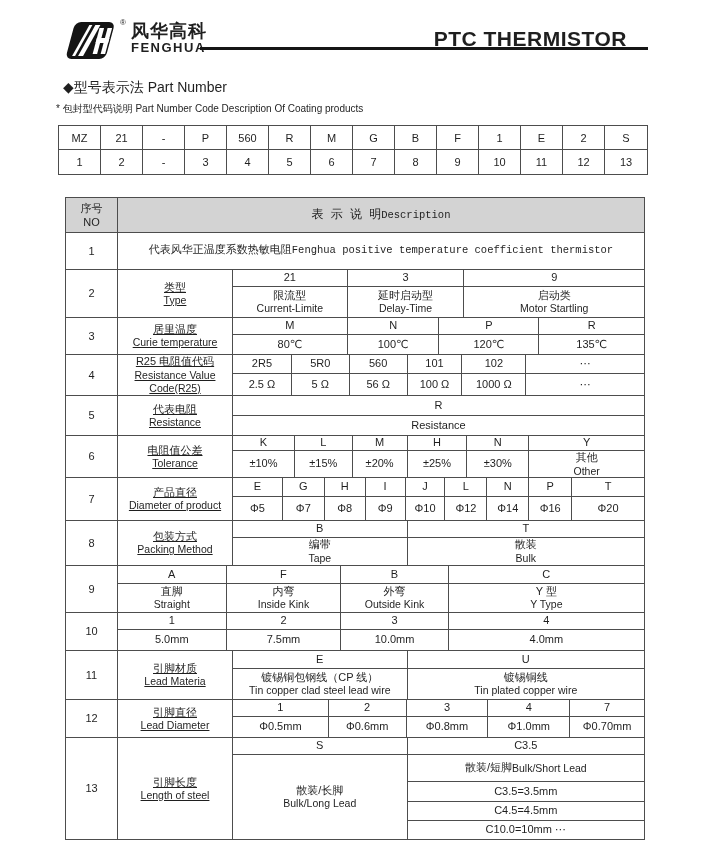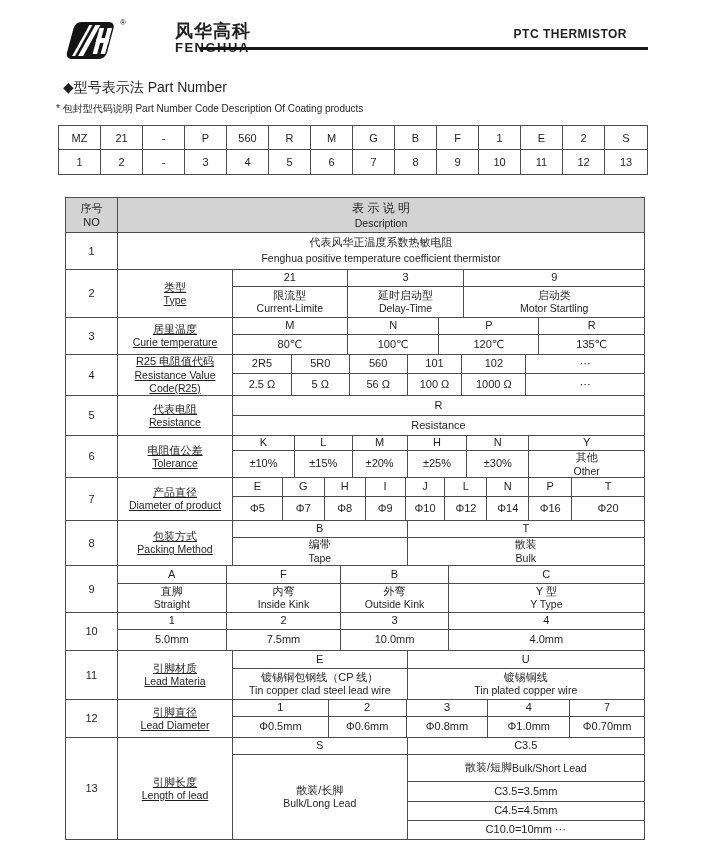--- a/index.html
+++ b/index.html
@@ -11,44 +11,44 @@
   html,body{ background:#fff; }
   .page{
     position:relative; width:707px; height:854px; background:#ffffff;
     font-family:"Liberation Sans","DejaVu Sans",sans-serif; color:var(--ink);
     overflow:hidden;
   }
 
   
   .logo{ position:absolute; left:62px; top:19px; }
   .reg{ position:absolute; left:120px; top:18px; font-size:8px; }
-  .brand{ position:absolute; left:131px; top:22px; line-height:1.05;margin-left:44px; }
+  .brand{ position:absolute; left:131px; top:22px; line-height:1.05; }
   .brand-cn{ font-size:18px; font-weight:bold; letter-spacing:1px; }
   .brand-en{ font-size:13px; font-weight:bold; letter-spacing:1.5px; }
-  .product-title{ position:absolute; right:80px; top:27px; font-size:12px; font-weight:bold; letter-spacing:0.5px; }
+  .product-title{ position:absolute; right:80px; top:27px; font-size:21px; font-weight:bold; letter-spacing:0.5px; }
   .header-rule{ position:absolute; left:200px; top:47px; width:448px; height:3px; background:#161616; }
 
   
   .sec-title{ position:absolute; left:63px; top:79px; font-size:14px; }
   .sec-note{ position:absolute; left:56px; top:102px; font-size:10px; }
 
   
   .pn-table{ position:absolute; left:58px; top:125px; width:590px; border:1px solid var(--bc); font-size:11px; }
   .pn-row{ display:grid; grid-template-columns:repeat(14,1fr); height:24px; }
   .pn-row:first-child{ border-bottom:1px solid var(--bc); }
   .pn-row > div{ border-right:1px solid var(--bc); display:flex; align-items:center; justify-content:center; }
   .pn-row > div:last-child{ border-right:0; }
 
   
   .dt{ position:absolute; left:65px; top:197px; width:580px; border:1px solid var(--bc); font-size:11px; }
   .dt-row{ display:flex; border-bottom:1px solid var(--bc); }
   .dt-row:last-child{ border-bottom:0; }
   .no-cell{ width:52px; border-right:1px solid var(--bc); display:flex; flex-direction:column; align-items:center; justify-content:center; line-height:1.3; }
   .label-cell{ width:115px; border-right:1px solid var(--bc); display:flex; flex-direction:column; align-items:center; justify-content:center; text-align:center; line-height:1.3;text-decoration:underline; }
-  .wide-cell{ flex:1; display:flex; flex-direction:column; align-items:center; justify-content:center; text-align:left; line-height:1.45; }
+  .wide-cell{ flex:1; display:flex; flex-direction:row; align-items:center; justify-content:center; text-align:left; line-height:1.45;font-family:Liberation Mono, monospace; }
   .content{ flex:1; display:flex; flex-direction:column; min-width:0; }
   .hdr{ background:var(--hdr); }
   .hdr .wide-cell{ line-height:1.35; font-size:12px; }
   .en{ font-size:10.5px; }
 
   .sub{ display:grid; }
   .sub > div{ border-right:1px solid var(--bc); display:flex; flex-direction:column; align-items:center; justify-content:center; text-align:center; line-height:1.25; min-width:0; }
   .sub > div:last-child{ border-right:0; }
   .codes{ border-bottom:1px solid var(--bc); }
   .vals{ flex:1; }
@@ -423,21 +423,21 @@
           <div>Φ1.0mm</div>
           <div>Φ0.70mm</div>
         </div>
       </div>
     </div>
 
     <div class="dt-row" style="height:101px">
       <div class="no-cell">13</div>
       <div class="label-cell">
         <div>引脚长度</div>
-        <div class="en">Length of lead</div>
+        <div class="en">Length of steel</div>
       </div>
       <div class="content">
         <div class="sub codes cols-2" style="height:17px">
           <div>S</div>
           <div>C3.5</div>
         </div>
         <div class="sub cols-2 r13-body">
           <div class="r13-left">
             <div>散装/长脚</div>
             <div class="en">Bulk/Long Lead</div>

